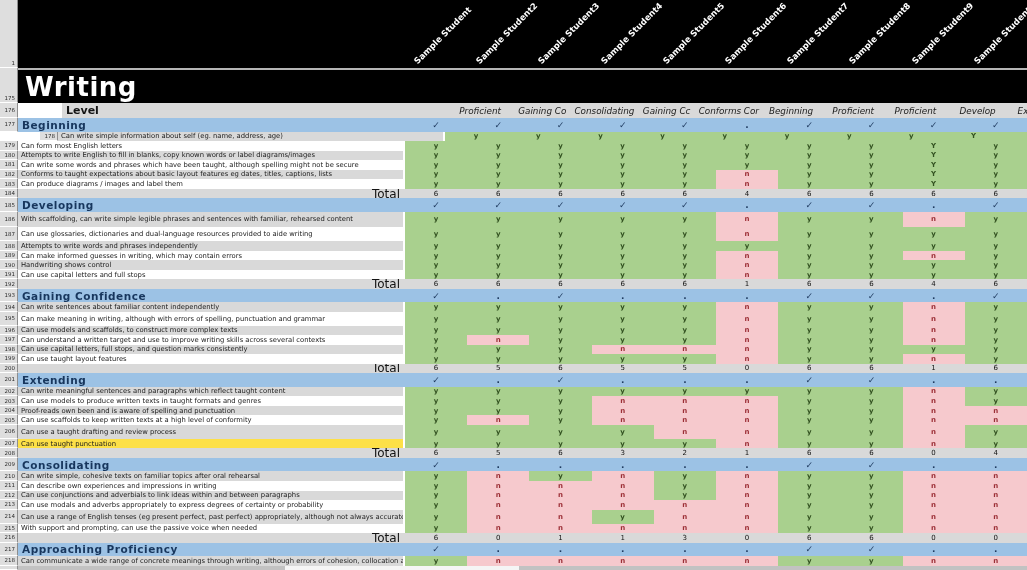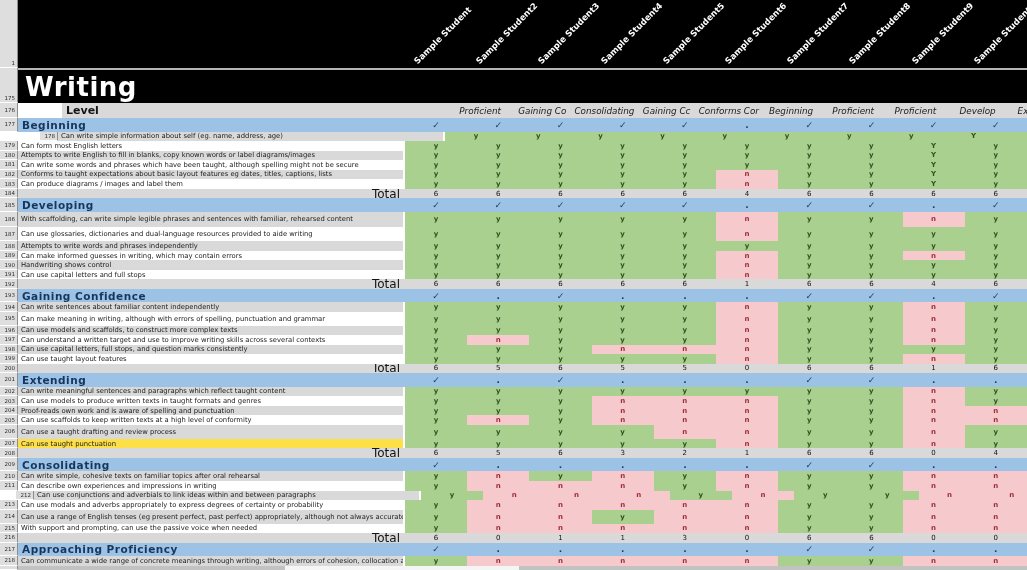--- a/index.html
+++ b/index.html
@@ -580,21 +580,21 @@
         <div class="cell val y">y</div>
         <div class="cell val n">n</div>
         <div class="cell val y">y</div>
       </div>
     </div>
     <div class="row" style="height: 9.55px;">
       <div class="gut center">
         <span>204</span>
       </div>
       <div class="cont">
-        <div class="crit" style="background: rgb(217, 217, 217);">Proof-reads own work and is aware of spelling and punctuation</div>
+        <div class="crit" style="background: rgb(217, 217, 217);">Proof-reads own been and is aware of spelling and punctuation</div>
         <div class="cell val y">y</div>
         <div class="cell val y">y</div>
         <div class="cell val y">y</div>
         <div class="cell val n">n</div>
         <div class="cell val n">n</div>
         <div class="cell val n">n</div>
         <div class="cell val y">y</div>
         <div class="cell val y">y</div>
         <div class="cell val n">n</div>
         <div class="cell val n">n</div>
@@ -719,21 +719,21 @@
         <div class="cell val n">n</div>
         <div class="cell val n">n</div>
         <div class="cell val y">y</div>
         <div class="cell val n">n</div>
         <div class="cell val y">y</div>
         <div class="cell val y">y</div>
         <div class="cell val n">n</div>
         <div class="cell val n">n</div>
       </div>
     </div>
-    <div class="row" style="height: 9.55px; padding-left: 16px;">
+    <div class="row" style="height: 9.55px;">
       <div class="gut center">
         <span>212</span>
       </div>
       <div class="cont">
         <div class="crit" style="background: rgb(217, 217, 217);">Can use conjunctions and adverbials to link ideas within and between paragraphs</div>
         <div class="cell val y">y</div>
         <div class="cell val n">n</div>
         <div class="cell val n">n</div>
         <div class="cell val n">n</div>
         <div class="cell val y">y</div>

